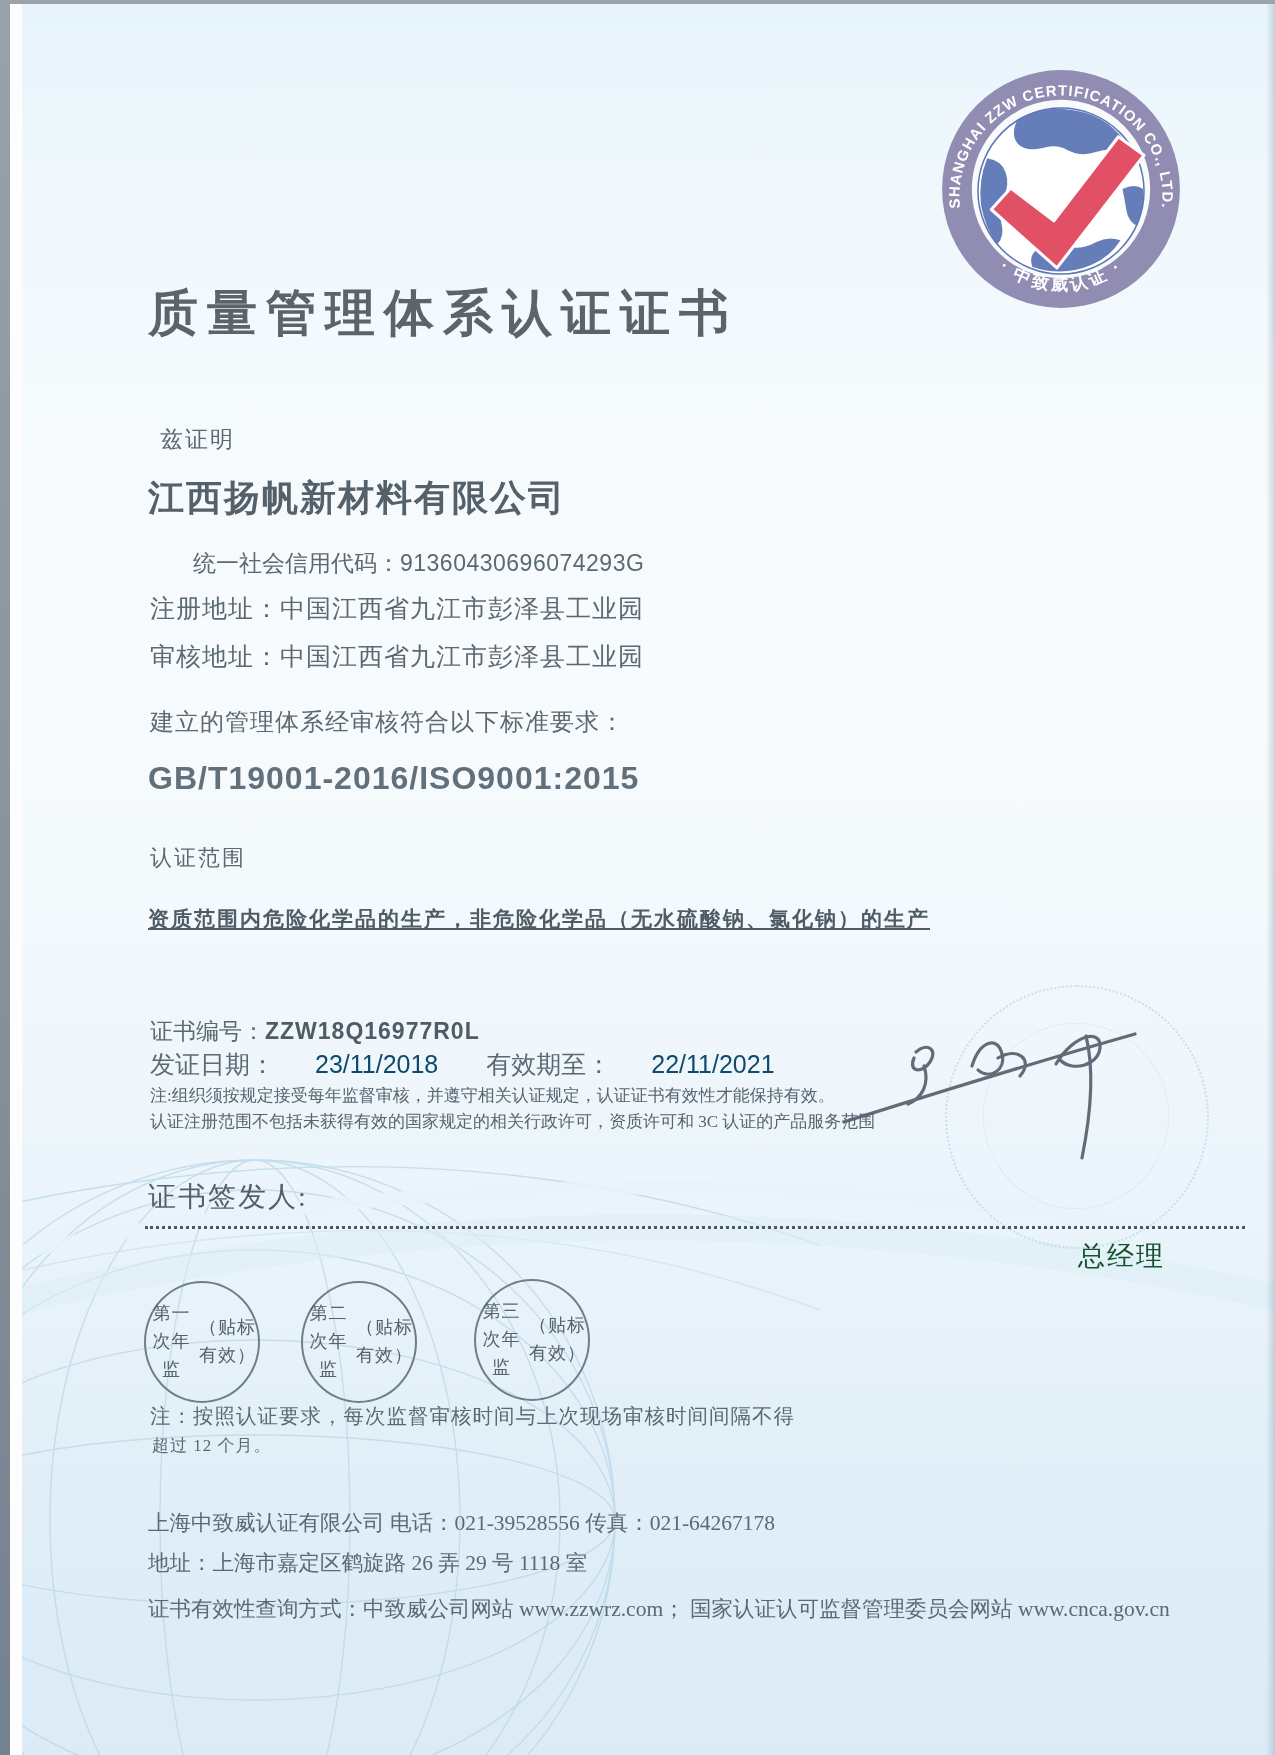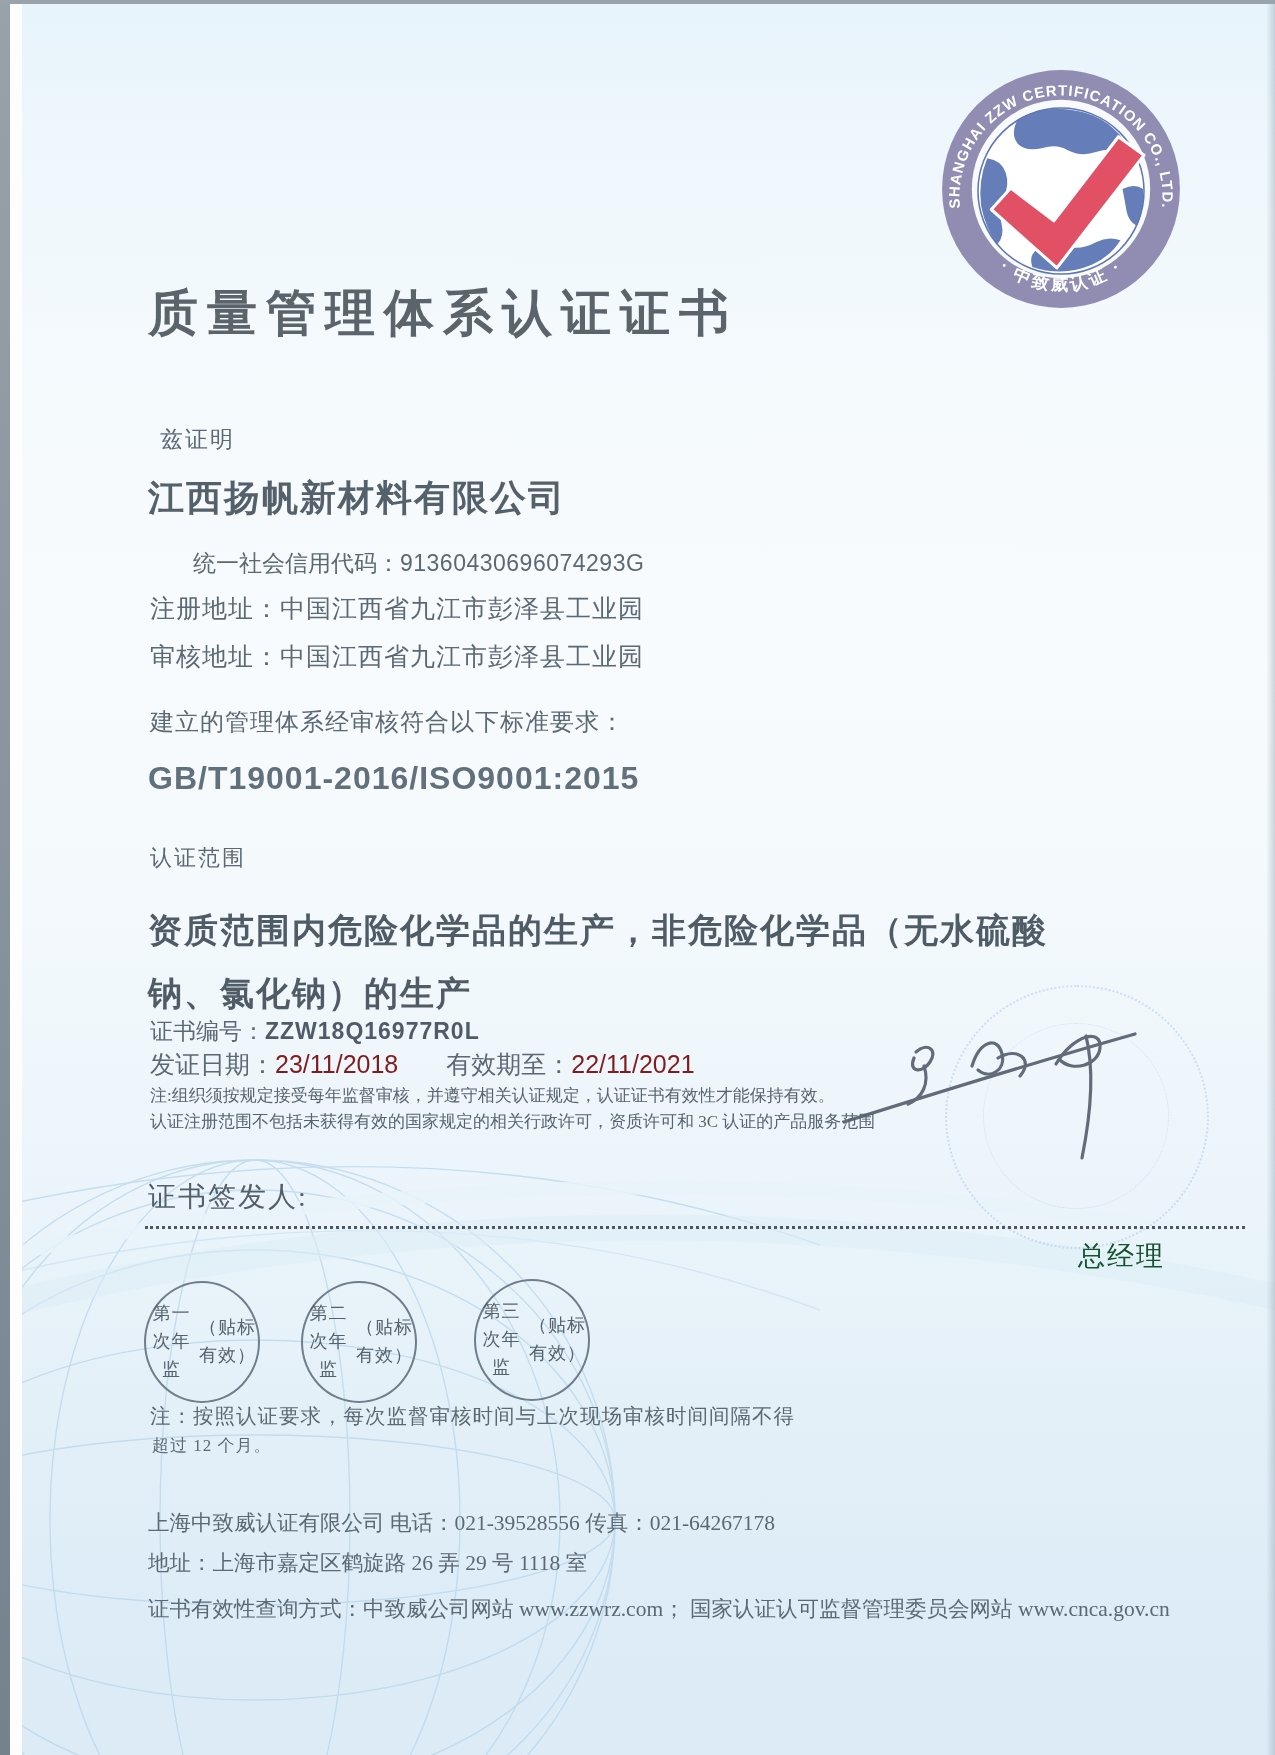--- a/index.html
+++ b/index.html
@@ -32,26 +32,26 @@
   .title{left:148px;top:280px;font-size:50px;font-weight:bold;color:#5c646b;letter-spacing:9px;}
   .certify{left:152px;top:424px;font-size:23px;letter-spacing:2px;margin-left:8px;}
   .company{left:148px;top:474px;font-size:36px;font-weight:bold;color:#54616b;letter-spacing:2px;}
   .credit{left:150px;top:548px;font-size:23px;margin-left:43px;}
   .credit .code{font-family:"Liberation Sans","DejaVu Sans",sans-serif;font-size:23px;letter-spacing:.5px;}
   .addr1{left:150px;top:592px;font-size:25px;letter-spacing:1px;}
   .addr2{left:150px;top:640px;font-size:25px;letter-spacing:1px;}
   .std-intro{left:150px;top:706px;font-size:24px;letter-spacing:1px;}
   .standard{left:148px;top:760px;font-size:32px;font-weight:bold;color:#61707b;letter-spacing:1px;}
   .scope-label{left:150px;top:843px;font-size:22px;letter-spacing:2px;}
-  .scope{left:148px;top:900px;width:915px;font-size:34px;font-weight:600;color:#4f5c66;
-    line-height:1.85;letter-spacing:2px;}
+  .scope{left:148px;top:900px;width:915px;font-size:21px;font-weight:600;color:#4f5c66;
+    line-height:1.85;letter-spacing:2px;text-decoration:underline;}
   .certno{left:150px;top:1016px;font-size:23px;}
   .certno b{font-family:"Liberation Sans","DejaVu Sans",sans-serif;font-size:23px;letter-spacing:1px;color:#4f5c66;}
   .dates{left:150px;top:1048px;font-size:25px;}
-  .dates .d{font-family:"Liberation Sans","DejaVu Sans",sans-serif;font-size:25px;color:#7f1d1d;}
+  .dates .d{font-family:"Liberation Sans","DejaVu Sans",sans-serif;font-size:25px;color:#0c4a6e;margin-left:40px;}
   .dates .gap{display:inline-block;width:48px;}
   .note1{left:150px;top:1084px;font-size:17px;color:#57646e;}
   .note2{left:150px;top:1110px;font-size:17px;color:#57646e;}
   .signer-label{left:148px;top:1178px;font-size:28px;letter-spacing:2px;color:#545f69;}
   .dotline{position:absolute;left:145px;top:1196px;width:1100px;height:30px;
     border-bottom:3px dotted #4e565e;}
   .signer-title{left:1078px;top:1238px;font-size:27px;letter-spacing:2px;color:#14532d;}
 
   .stamp-faint{position:absolute;left:945px;top:985px;width:260px;height:260px;border-radius:50%;
     border:2px dotted rgba(150,188,222,.5);opacity:.8;}

